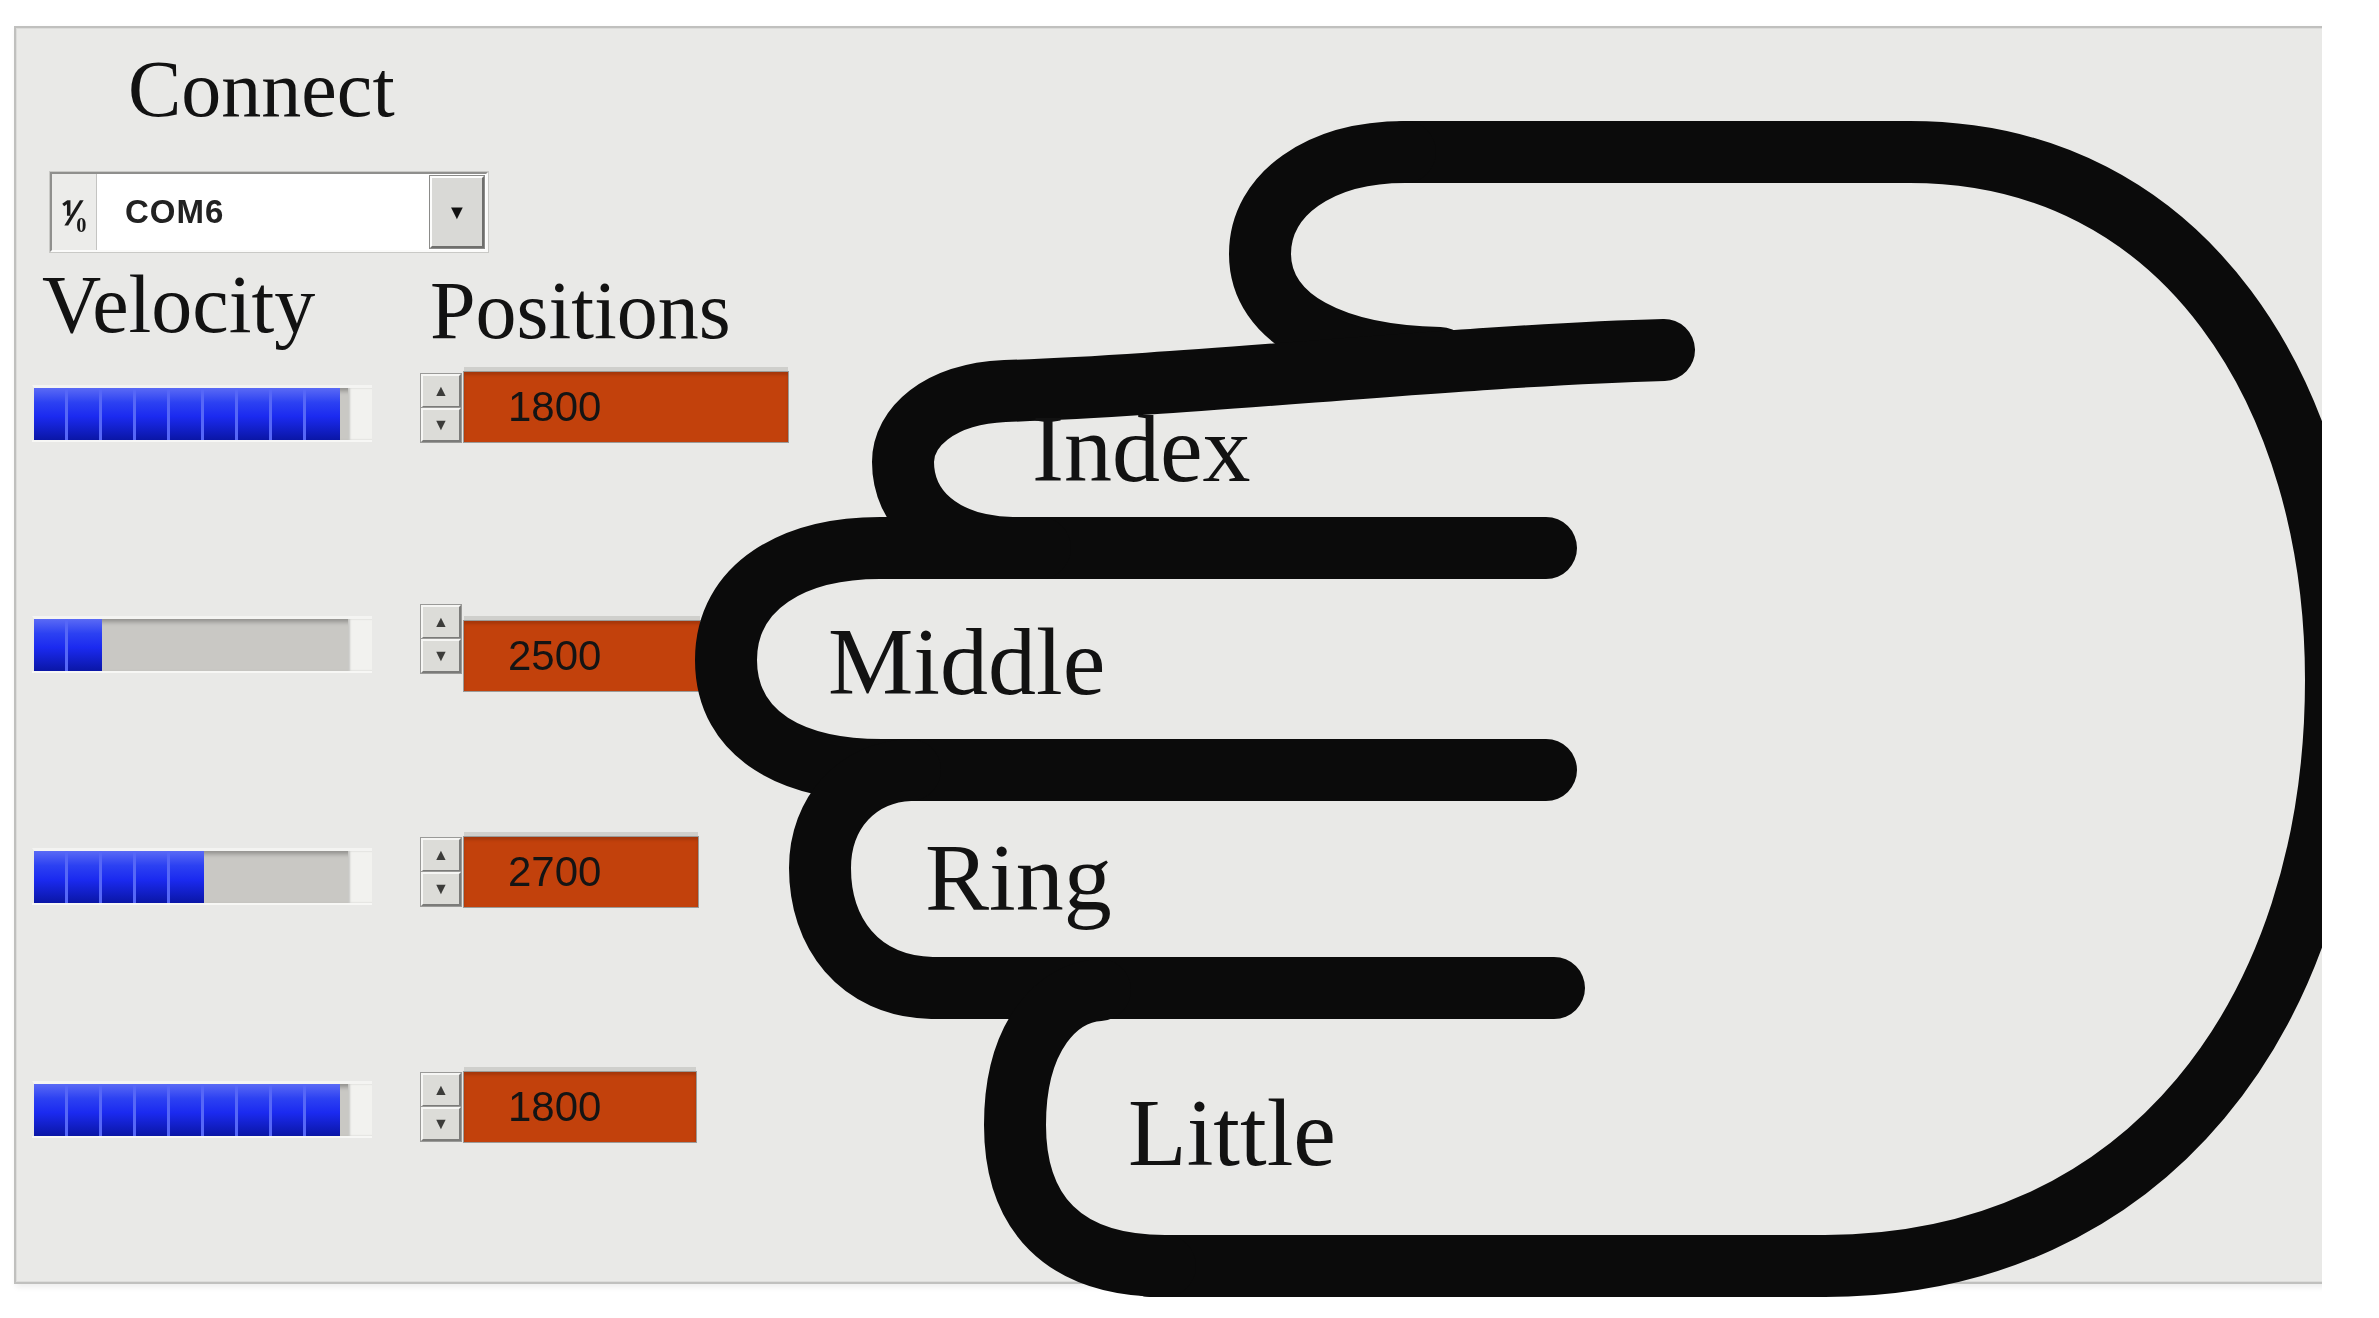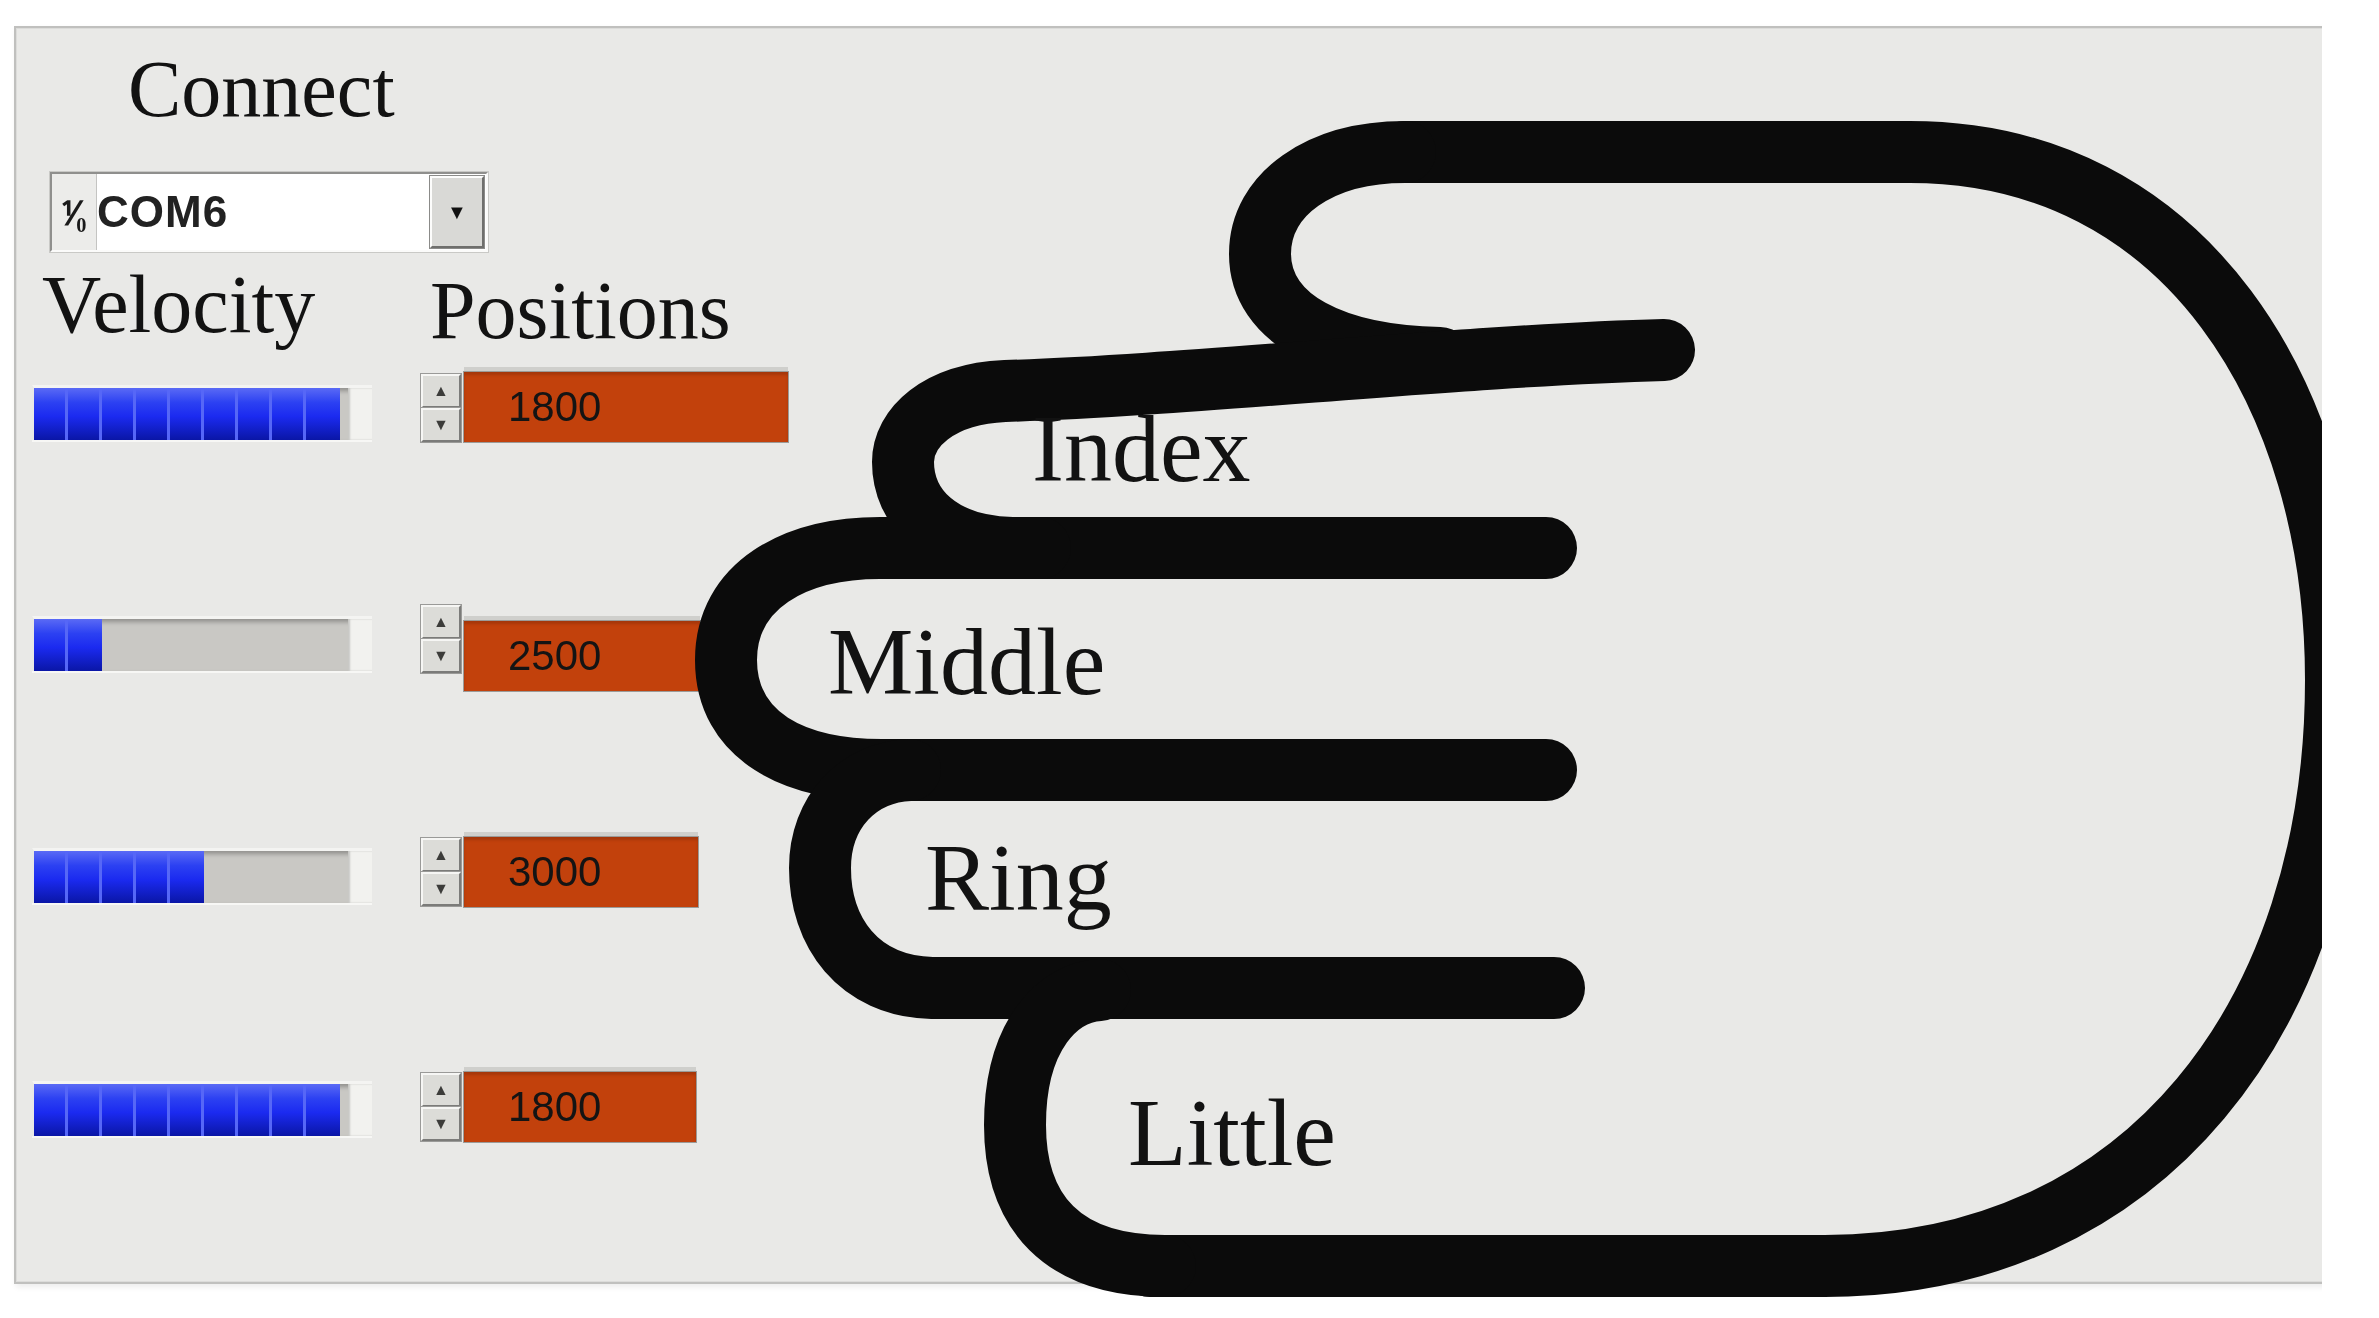--- a/index.html
+++ b/index.html
@@ -11,22 +11,22 @@
   .serif{font-family:"Liberation Serif","DejaVu Serif",serif;color:#121212;}
   .hlabel{position:absolute;white-space:nowrap;}
 
   
   #combo{position:absolute;left:50px;top:172px;width:434px;height:76px;background:#ffffff;
          border:2px solid;border-color:#8f8f8d #fbfbfa #fbfbfa #8f8f8d;
          box-shadow:0 0 0 1px #c9c9c6;display:flex;align-items:stretch;text-align:center;}
   #io-glyph{width:44px;background:#ececea;border-right:1px solid #c4c4c2;
             display:flex;align-items:center;justify-content:center;
             font-family:"Liberation Serif",serif;font-weight:bold;font-size:34px;color:#1a1a1a;}
-  #combo-value{flex:1;display:flex;align-items:center;padding-left:0;
-               font-size:44px;font-weight:600;color:#222;letter-spacing:1px;}
+  #combo-value{flex:1;display:flex;align-items:center;padding-left:28px;
+               font-size:33px;font-weight:600;color:#222;letter-spacing:1px;}
   #combo-drop{width:50px;margin:2px;background:#d9d9d6;border:2px solid;
               border-color:#fdfdfc #6f6f6d #6f6f6d #fdfdfc;box-shadow:0 0 0 1px #8b8b89;
               display:flex;align-items:center;justify-content:center;font-size:20px;color:#111;}
 
   
   .track{position:absolute;left:32px;width:338px;height:52px;background:#c9c8c4;
          border-top:3px solid #f4f4f2;border-left:2px solid #e8e8e6;
          box-shadow:inset 2px 3px 4px rgba(0,0,0,0.28), 0 2px 0 #f7f7f5;overflow:hidden;}
   .track::after{content:"";position:absolute;right:0;top:0;bottom:0;width:24px;background:#f2f2ef;
                 box-shadow:inset 2px 0 2px rgba(0,0,0,0.18);}
@@ -104,21 +104,21 @@
           <div class="seg"></div>
           <div class="seg"></div>
           <div class="seg"></div>
           <div class="seg"></div>
         </div>
       </div>
       <div class="spincol" style="top: 838px;">
         <div class="spinbtn">▲</div>
         <div class="spinbtn">▼</div>
       </div>
-      <div class="numbox" style="top: 836px; width: 190px;">3000</div>
+      <div class="numbox" style="top: 836px; width: 190px;">2700</div>
       <div class="track" style="top: 1081px;">
         <div class="fill">
           <div class="seg"></div>
           <div class="seg"></div>
           <div class="seg"></div>
           <div class="seg"></div>
           <div class="seg"></div>
           <div class="seg"></div>
           <div class="seg"></div>
           <div class="seg"></div>

